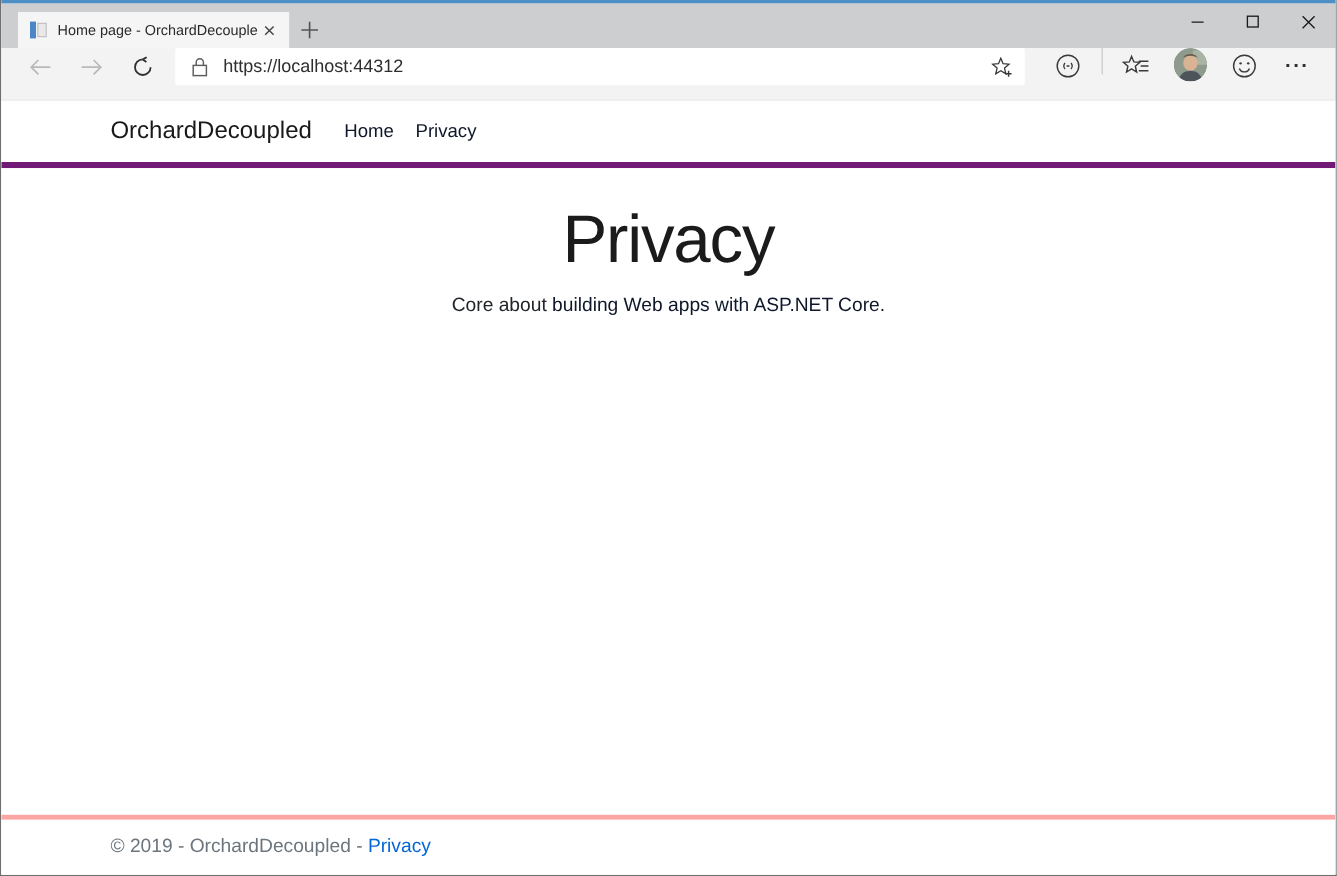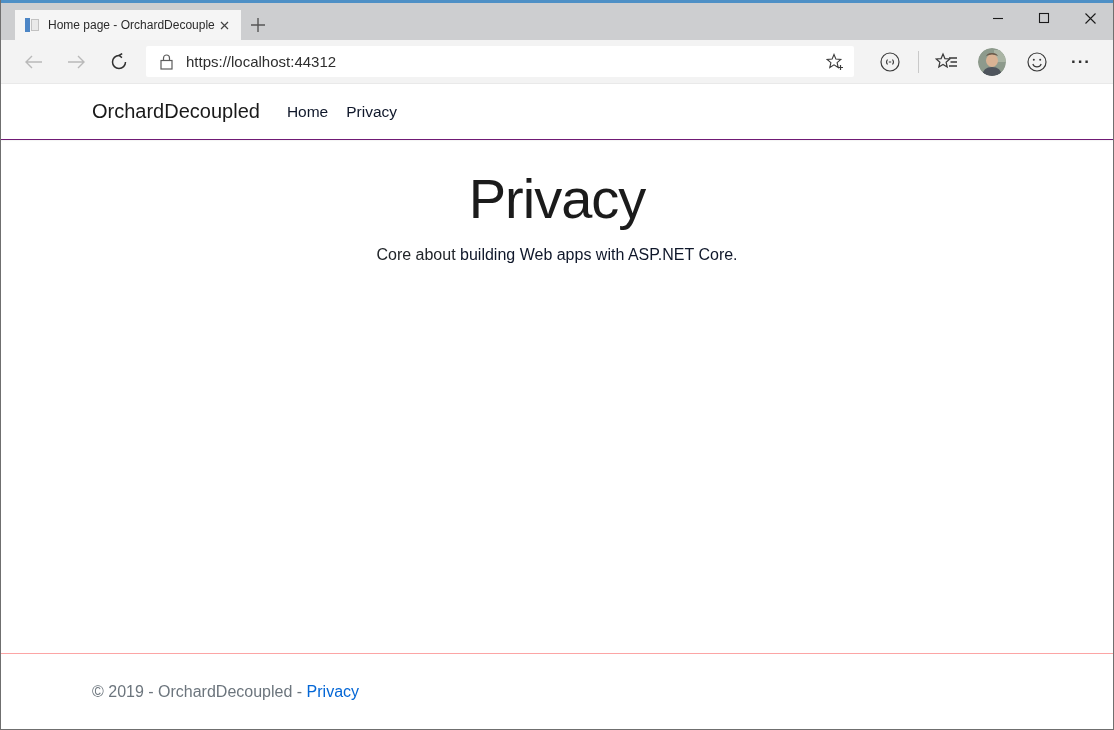--- a/index.html
+++ b/index.html
@@ -32,21 +32,21 @@
   .favicon .doc { position: absolute; left: 7px; top: 2px; width: 8px; height: 12px; background: #e9e9e9; border: 1px solid #c2c2c2; }
   .tab-title { flex: 1; white-space: nowrap; overflow: hidden; }
   .tab-close { width: 18px; height: 18px; display: flex; align-items: center; justify-content: center; color: #444; cursor: default; }
   .newtab-btn { width: 34px; height: 30px; display: flex; align-items: center; justify-content: center; color: #555; }
 
   .window-controls { position: absolute; right: 0; top: 0; height: 30px; display: flex; }
   .win-btn { width: 46px; height: 30px; display: flex; align-items: center; justify-content: center; color: #1a1a1a; }
 
   .toolbar {
     height: 44px; background: #f3f3f3; flex: 0 0 auto;
-    display: flex; align-items: center; padding: 0 10px 0 16px;
+    display: flex; align-items: flex-start; padding: 0 10px 0 16px;
     border-bottom: 1px solid #e9e9e9;
   }
   .nav-btn { width: 32px; height: 32px; display: flex; align-items: center; justify-content: center; margin-right: 11px; }
   .nav-btn.disabled { color: #b9b9b9; }
   .nav-btn.enabled { color: #2f2f2f; }
 
   .addressbar {
     flex: 1; height: 31px; background: #fff; border-radius: 2px;
     display: flex; align-items: center; padding-left: 13px; margin-right: 14px;
     color: #5c5c5c;
@@ -57,35 +57,35 @@
   .tool-icon { width: 30px; height: 30px; display: flex; align-items: center; justify-content: center; color: #3a3a3a; margin: 0 7px; }
   .toolbar-divider { width: 1px; height: 22px; background: #c9c9c9; margin: 0 6px; }
   .avatar { width: 28px; height: 28px; border-radius: 50%; overflow: hidden; margin: 0 9px; flex: 0 0 auto; }
   .more-dots { font-size: 17px; letter-spacing: 2px; color: #2f2f2f; font-weight: bold; line-height: 10px; padding-bottom: 8px; }
 
   
   .page { flex: 1; background: #fff; display: flex; flex-direction: column; overflow: hidden; }
   .container { width: 960px; margin: 0 auto; padding: 0 15px; }
 
   .site-navbar {
-    height: 56px; background: #fff; border-bottom: 1px solid #701a75;
+    height: 56px; background: #fff; border-bottom: 5px solid #701a75;
     box-shadow: 0 1px 1px rgba(0,0,0,.04);
     flex: 0 0 auto; display: flex; align-items: center;
   }
   .site-navbar .container { display: flex; align-items: center; }
   .brand { font-size: 20px; color: rgba(0,0,0,.9); text-decoration: none; margin-right: 18px; }
   .nav-link { font-size: 15.5px; color: #0f172a; text-decoration: none; padding: 8px 9px; }
 
   .main { flex: 1; text-align: center; padding-top: 25px; }
   .welcome { font-size: 56px; font-weight: 300; color: #1b1b1b; line-height: 1.2; letter-spacing: -1px; }
   .lead { font-size: 16px; color: #212529; margin-top: 14px; }
   a.content-link { color: #0f172a; text-decoration: none; }
 
   .site-footer {
-    flex: 0 0 auto; height: 76px; border-top: 1px solid #fca5a5;
+    flex: 0 0 auto; height: 50px; border-top: 4px solid #fca5a5;
     display: flex; align-items: center; background: #fff;
     font-size: 16px; color: #6c757d; margin-top: 20px;
   }
   .site-footer a { color: #0366d6; text-decoration: none; }
 
   svg { display: block; }
 </style>
 </head>
 <body>
 

